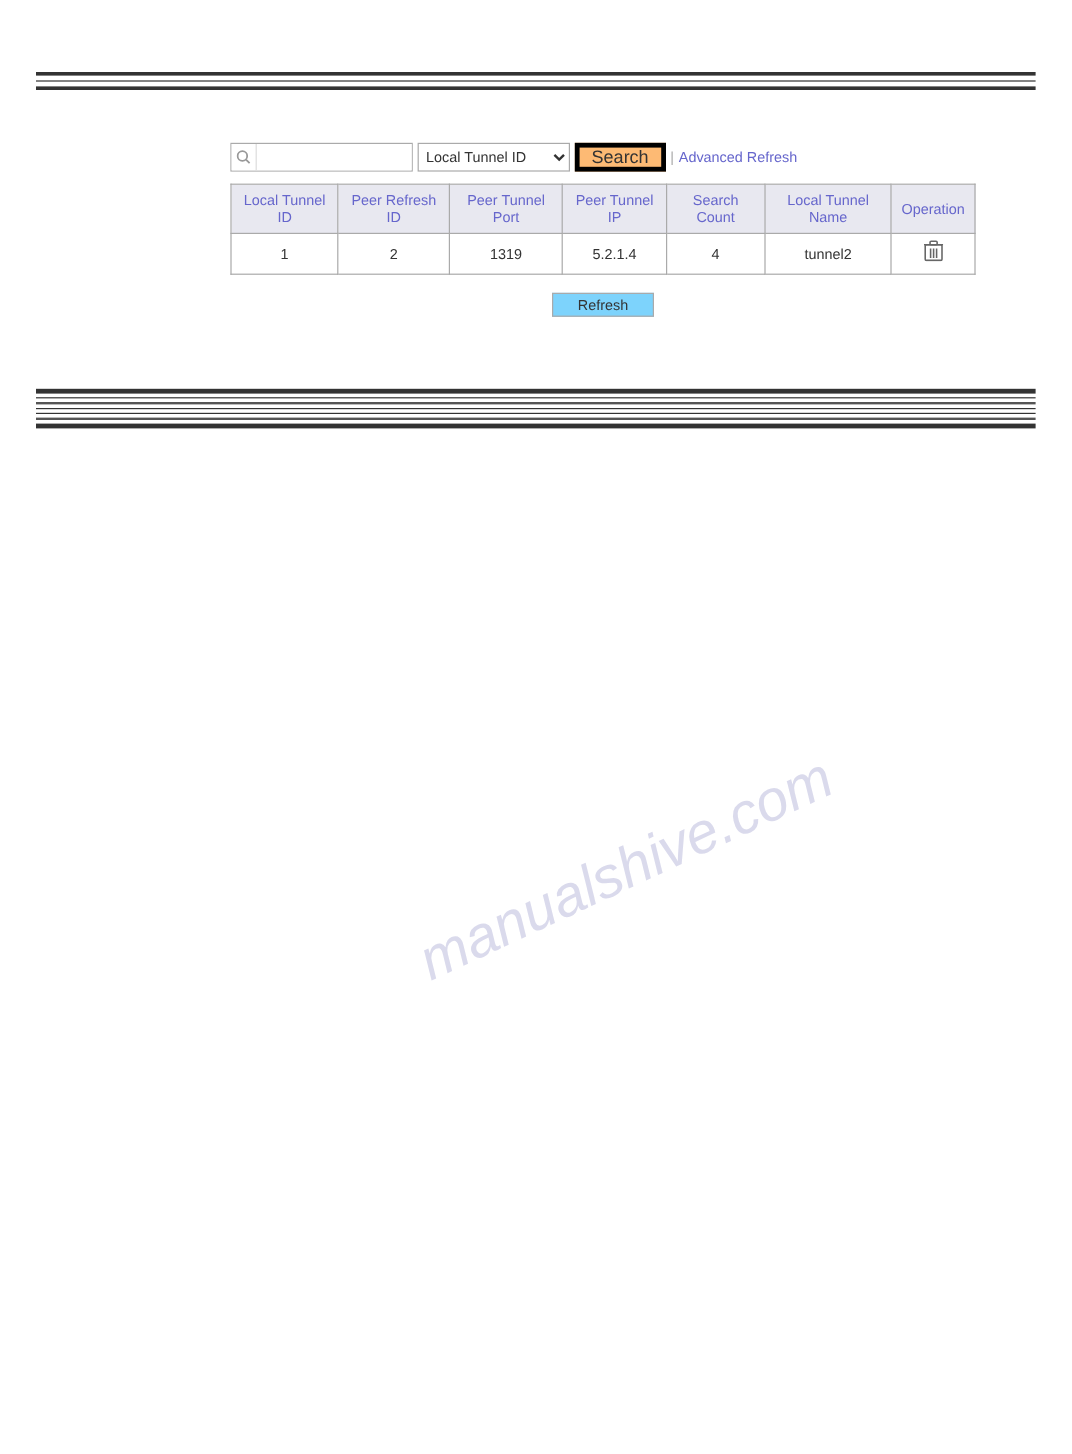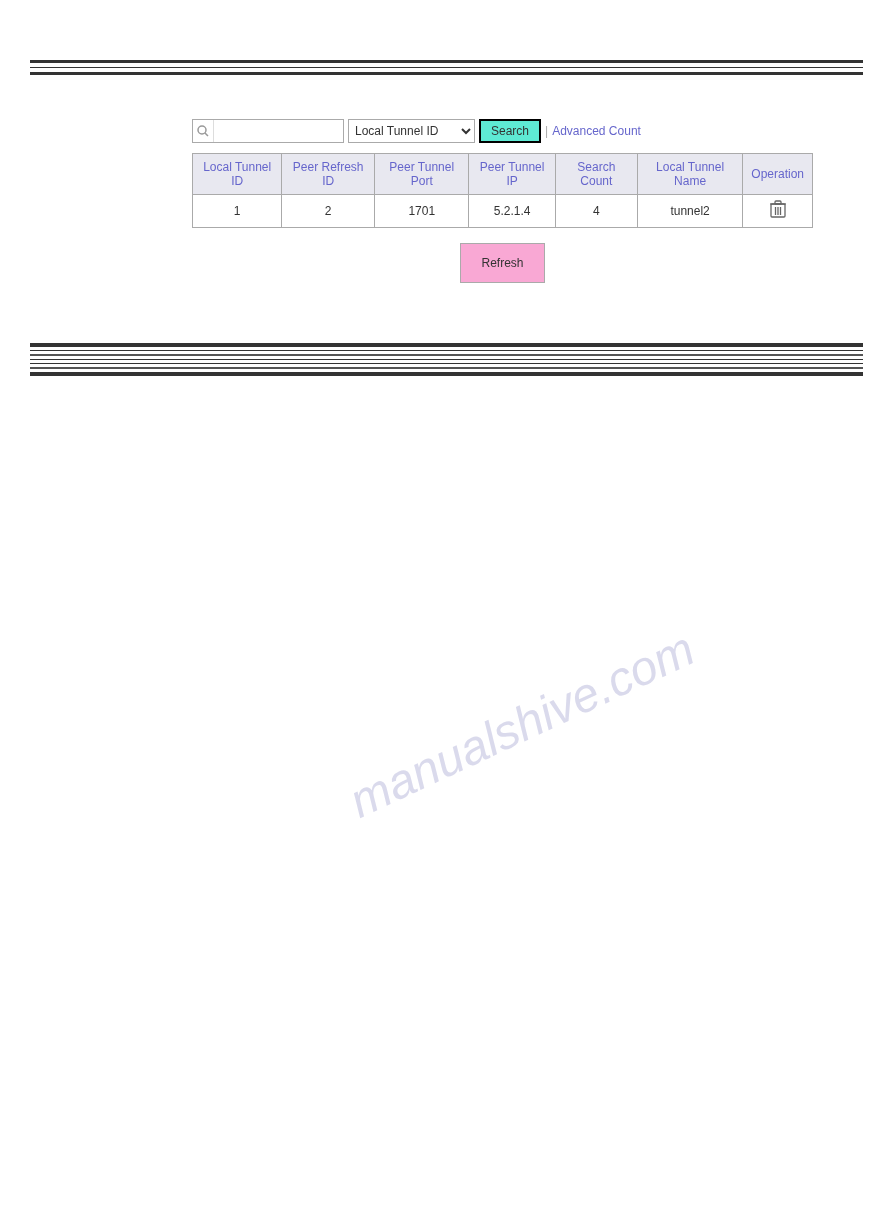--- a/index.html
+++ b/index.html
@@ -69,23 +69,23 @@
       font-size: 12px;
       padding: 0 2px;
       background: #fff;
       color: #333;
       cursor: pointer;
     }
 
     .search-button {
       height: 24px;
       padding: 0 10px;
-      background: #5eead4;
-      border: 2px solid #000000;
-      font-size: 12px;
+      background: #fdba74;
+      border: 4px solid #000000;
+      font-size: 15px;
       cursor: pointer;
       color: #333;
     }
 
     .separator-text {
       color: #aaa;
       font-size: 12px;
     }
 
     .advanced-search-link {
@@ -144,23 +144,23 @@
 
     
     .refresh-area {
       margin: 15px 0 0 150px;
       display: flex;
       justify-content: center;
       margin-right: 50px;
     }
 
     .refresh-button {
-      height: 40px;
+      height: 20px;
       padding: 0 20px;
-      background: #f9a8d4;
+      background: #7dd3fc;
       border: 1px solid #aaa;
       font-size: 12px;
       cursor: pointer;
       color: #333;
     }
 
     
     .bottom-rules {
       margin-top: 40px;
     }
@@ -254,41 +254,41 @@
         <option>Peer Tunnel ID</option>
         <option>Peer Tunnel Port</option>
         <option>Peer Tunnel IP</option>
         <option>Peer Tunnel Name</option>
       </select>
 
       <button class="search-button">Search</button>
 
       <span class="separator-text">|</span>
 
-      <a class="advanced-search-link">Advanced Count</a>
+      <a class="advanced-search-link">Advanced Refresh</a>
     </div>
 
     <div class="data-table-wrapper">
       <table class="data-table">
         <thead>
           <tr>
             <th>Local Tunnel ID</th>
             <th>Peer Refresh ID</th>
             <th>Peer Tunnel Port</th>
             <th>Peer Tunnel IP</th>
             <th>Search Count</th>
             <th>Local Tunnel Name</th>
             <th class="operation-col">Operation</th>
           </tr>
         </thead>
         <tbody>
           <tr class="table-row">
             <td>1</td>
             <td>2</td>
-            <td>1701</td>
+            <td>1319</td>
             <td>5.2.1.4</td>
             <td>4</td>
             <td>tunnel2</td>
             <td>
               <span class="delete-icon" title="Delete">
                 <svg width="16" height="18" viewBox="0 0 16 18" fill="none">
                   <rect x="1" y="4" width="14" height="13" rx="1" stroke="#666" stroke-width="1.3" fill="none"></rect>
                   <line x1="0" y1="4" x2="16" y2="4" stroke="#666" stroke-width="1.3"></line>
                   <rect x="5" y="1" width="6" height="3" rx="1" stroke="#666" stroke-width="1.3" fill="none"></rect>
                   <line x1="5.5" y1="7" x2="5.5" y2="15" stroke="#666" stroke-width="1.3"></line>

